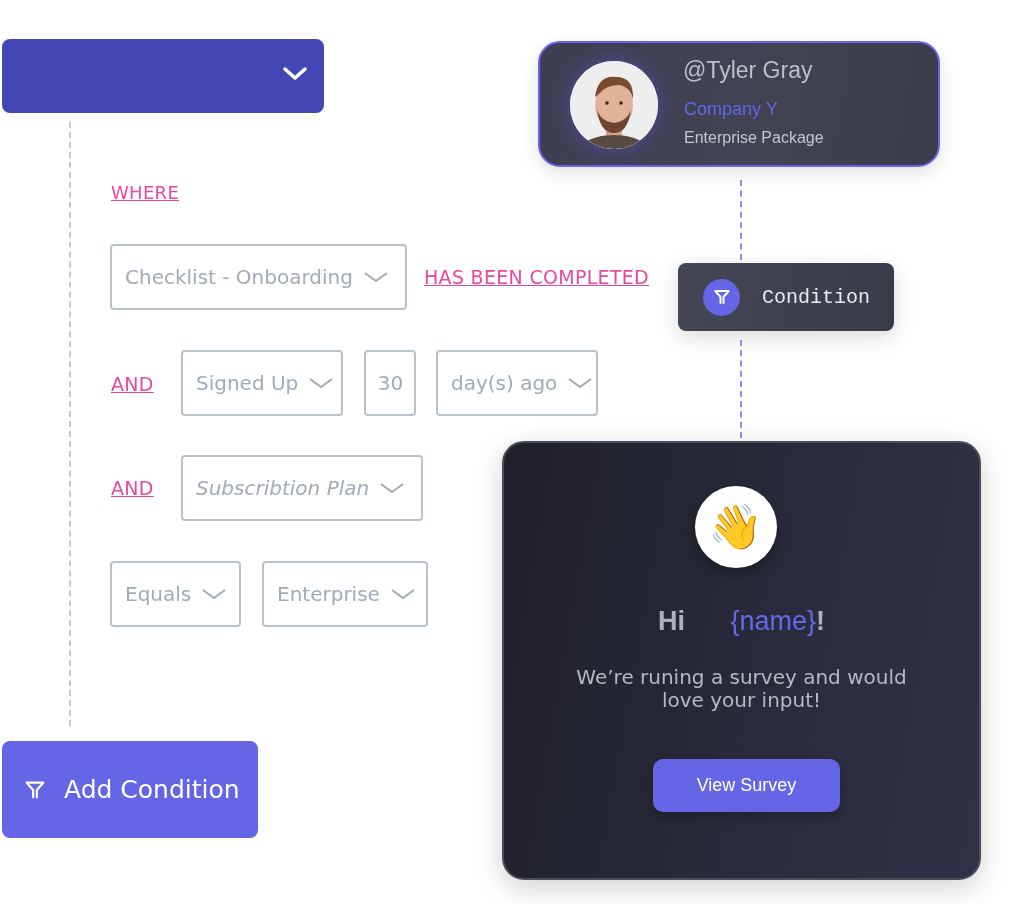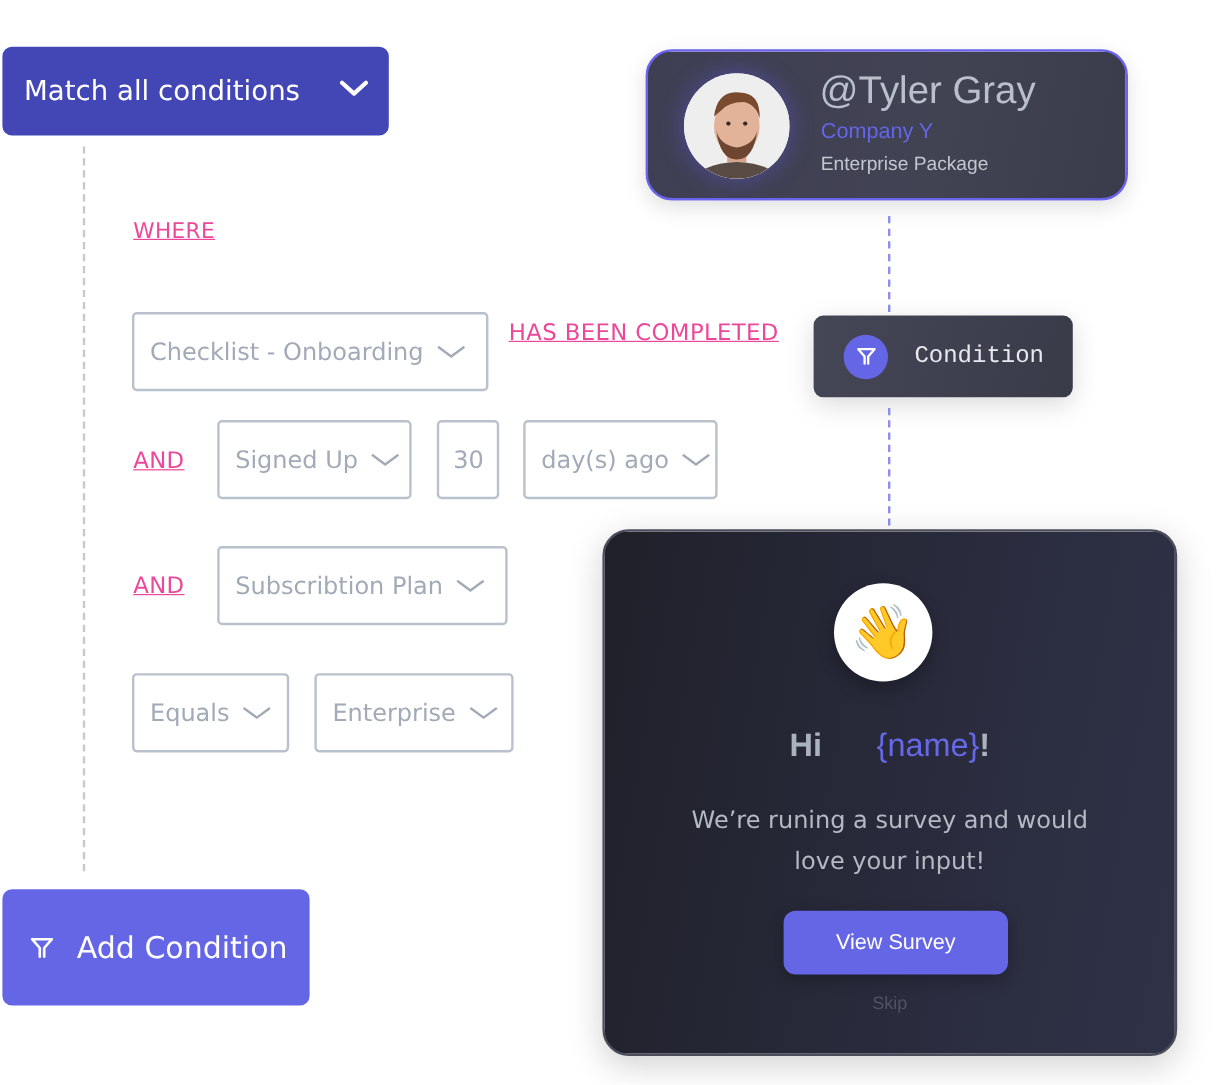--- a/index.html
+++ b/index.html
@@ -42,21 +42,21 @@
   .profile {
     position: absolute; left: 538px; top: 41px; width: 402px; height: 126px;
     border-radius: 22px; border: 2px solid #6a63ee;
     background: linear-gradient(100deg, #3f3f54 0%, #414252 60%, #3a3b4b 100%);
     box-shadow: 0 6px 18px rgba(0,0,0,0.12);
   }
   .avatar {
     position: absolute; left: 30px; top: 18px; width: 88px; height: 88px; border-radius: 50%;
     background: #f1f1f1; overflow: hidden; box-shadow: 0 0 20px rgba(100,90,240,0.45);
   }
-  .profile .name { position: absolute; left: 143px; top: 14px; color: #b9c0cc; font-size: 32px; font-family: "Liberation Sans", sans-serif; }
+  .profile .name { position: absolute; left: 143px; top: 14px; color: #b9c0cc; font-size: 23px; font-family: "Liberation Sans", sans-serif; }
   .profile .company { position: absolute; left: 144px; top: 56px; color: #6366e8; font-size: 18px; font-family: "Liberation Sans", sans-serif; }
   .profile .package { position: absolute; left: 144px; top: 86px; color: #c3c7cf; font-size: 16px; font-family: "Liberation Sans", sans-serif; }
 
   .connector { position: absolute; left: 740px; width: 0; border-left: 2px dashed #8f8ef0; }
 
   
   .cond-node {
     position: absolute; left: 678px; top: 263px; width: 216px; height: 68px;
     background: linear-gradient(100deg, #454656, #3a3b49); border-radius: 8px;
     box-shadow: 0 6px 22px rgba(0,0,0,0.15);
@@ -77,44 +77,43 @@
   }
   .wave {
     position: absolute; left: 191px; top: 43px; width: 82px; height: 82px; border-radius: 50%;
     background: #fff; display: flex; align-items: center; justify-content: center; font-size: 44px;
     box-shadow: 0 6px 14px rgba(0,0,0,0.3);
   }
   .hi { position: absolute; left: 0; right: 0; top: 163px; text-align: center; font-size: 27px; font-family: "Liberation Sans", sans-serif; }
   .hi .hi-text { color: #aab2be; font-weight: bold; margin-top: 32px; }
   .hi .var { color: #6568e8; margin-left: 38px; }
   .hi .bang { color: #aab2be; font-weight: bold; }
-  .msg { position: absolute; left: 60px; right: 60px; top: 223px; text-align: center; color: #b4b9c3; font-size: 20px; line-height: 34px; }
+  .msg { position: absolute; left: 60px; right: 60px; top: 223px; text-align: center; color: #b4b9c3; font-size: 20px; line-height: 23px; }
   .view-btn {
     position: absolute; left: 149px; top: 316px; width: 187px; height: 53px;
     background: #6466e5; border-radius: 10px; color: #fff; font-size: 18px;
     display: flex; align-items: center; justify-content: center; cursor: pointer;
     font-family: "Liberation Sans", sans-serif; box-shadow: 0 4px 12px rgba(0,0,0,0.25);
   }
   .skip { position: absolute; left: 0; right: 0; top: 385px; text-align: center; color: #4f5262; font-size: 15px; cursor: pointer; font-family: "Liberation Sans", sans-serif; }
 </style>
 </head>
 <body>
 
 <div class="match-btn">
-  <span>Match all conditions</span>
   <svg class="chev" viewBox="0 0 26 18">
       <path d="M3 4 L13 13 L23 4" fill="none" stroke="#fff" stroke-width="3.5" stroke-linecap="round" stroke-linejoin="round"></path>
     </svg>
 </div>
 
 <div class="vline"></div>
 
 <div class="label" style="left:111px; top:182px;">WHERE</div>
 
-<div class="dd" style="left:110px; top:260px; width:297px;">
+<div class="dd" style="left:110px; top:244px; width:297px;">
   <span>Checklist - Onboarding</span>
   <svg class="chev" viewBox="0 0 26 14">
       <path d="M2 3 L13 11 L24 3" fill="none" stroke="#a1aab6" stroke-width="2"></path>
     </svg>
 </div>
 <div class="label" style="left:424px; top:266px; font-size:19px;">HAS BEEN COMPLETED</div>
 
 <div class="label" style="left:111px; top:373px; font-size:19px;">AND</div>
 <div class="dd" style="left:181px; top:350px; width:162px;">
   <span>Signed Up</span>
@@ -126,21 +125,21 @@
   <span>30</span>
 </div>
 <div class="dd" style="left:436px; top:350px; width:162px;">
   <span>day(s) ago</span>
   <svg class="chev" viewBox="0 0 26 14">
       <path d="M2 3 L13 11 L24 3" fill="none" stroke="#a1aab6" stroke-width="2"></path>
     </svg>
 </div>
 
 <div class="label" style="left:111px; top:477px; font-size:19px;">AND</div>
-<div class="dd" style="left:181px; top:455px; width:242px;">
+<div class="dd" style="left:181px; top:455px; width:242px;font-style:italic;">
   <span>Subscribtion Plan</span>
   <svg class="chev" viewBox="0 0 26 14">
       <path d="M2 3 L13 11 L24 3" fill="none" stroke="#a1aab6" stroke-width="2"></path>
     </svg>
 </div>
 
 <div class="dd" style="left:110px; top:561px; width:131px;">
   <span>Equals</span>
   <svg class="chev" viewBox="0 0 26 14">
       <path d="M2 3 L13 11 L24 3" fill="none" stroke="#a1aab6" stroke-width="2"></path>
@@ -192,14 +191,13 @@
 <div class="connector" style="top:340px; height:98px;"></div>
 
 <div class="survey">
   <div class="wave">👋</div>
   <div class="hi">
     <span class="hi-text">Hi</span>
     <span class="var">{name}</span><span class="bang">!</span>
   </div>
   <div class="msg">We’re runing a survey and would love your input!</div>
   <div class="view-btn">View Survey</div>
-  <div class="skip">Skip</div>
 </div>
 
 </body></html>

